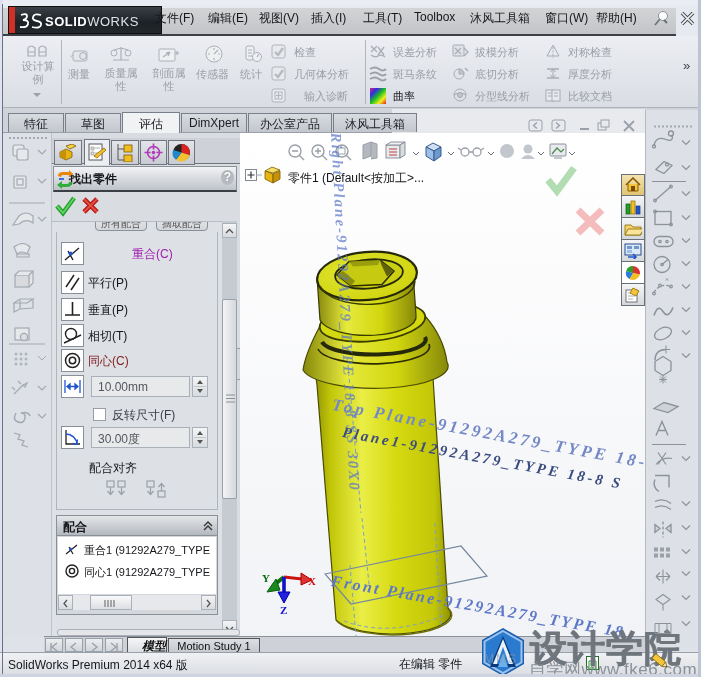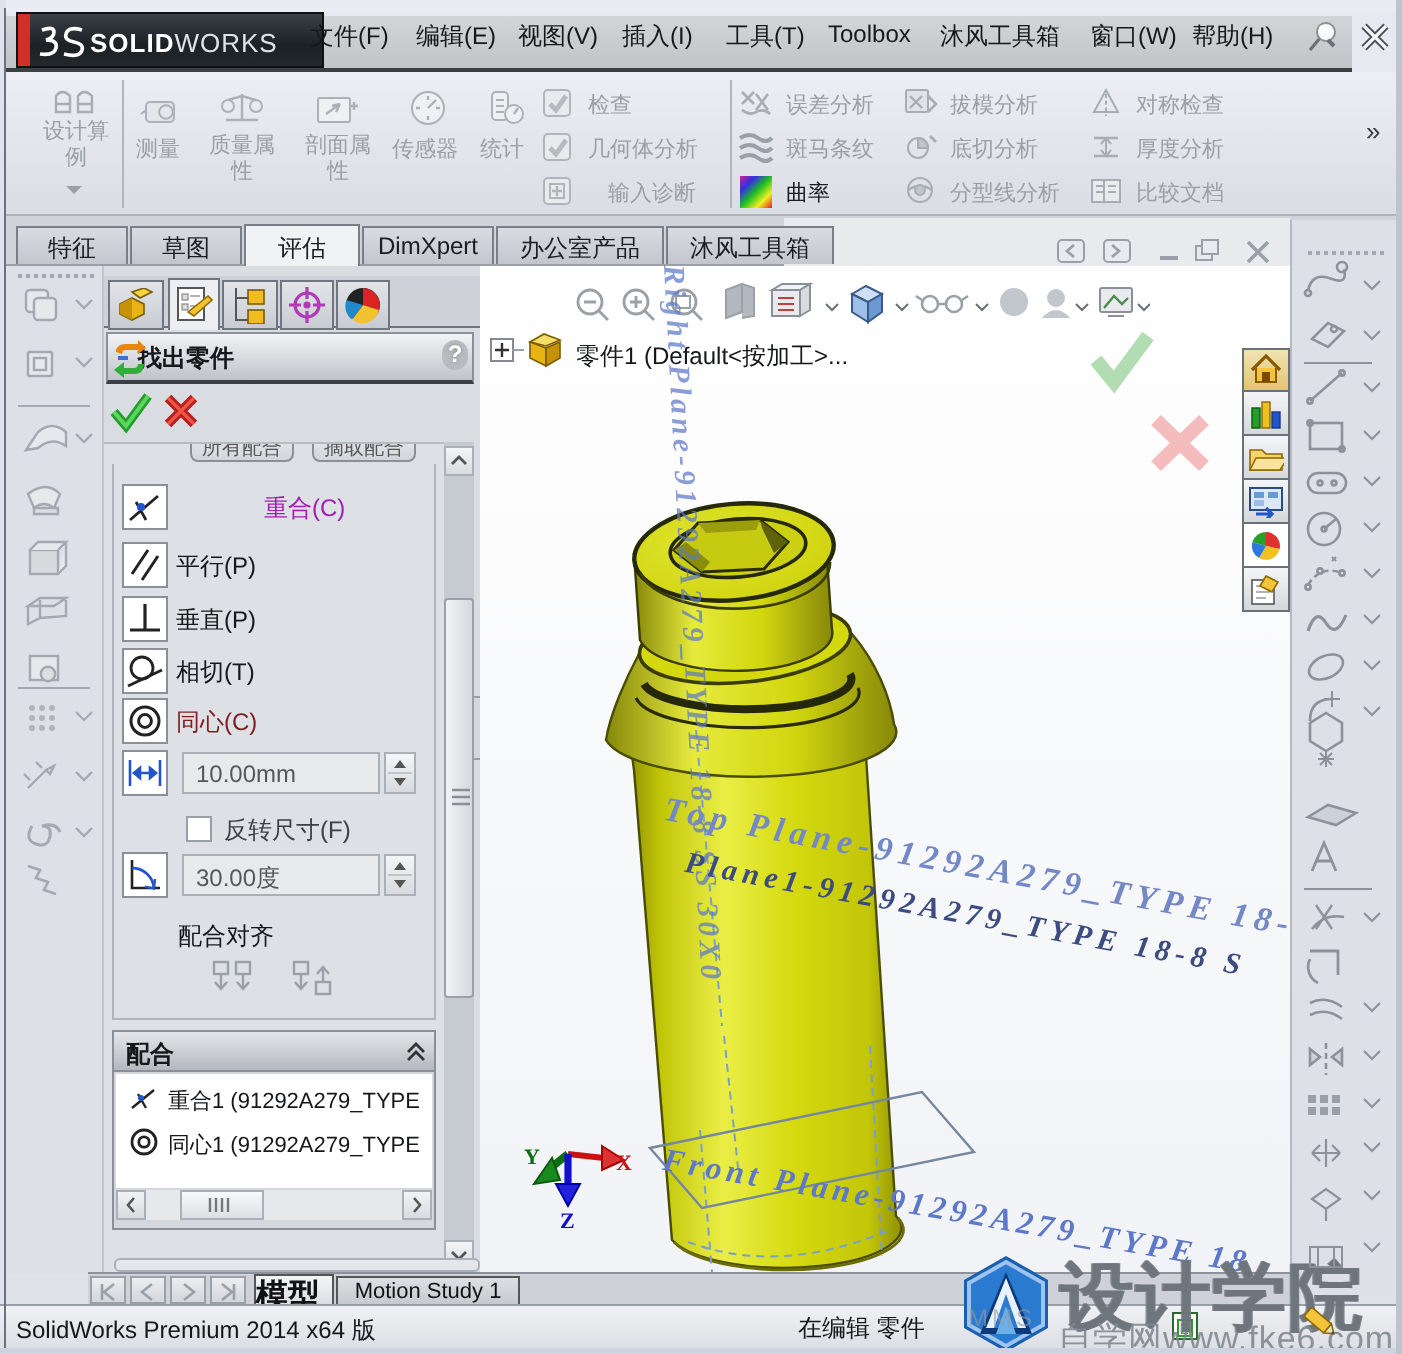--- a/index.html
+++ b/index.html
@@ -708,21 +708,21 @@
       </svg></div>
   <div class="abs" style="left:21px;top:1px;width:18px;height:14px;background:linear-gradient(#eceef0,#d2d5da);border:1px solid #9aa0a8;"><svg width="16" height="12" viewBox="0 0 16 12">
         <path d="M10 2 L5 6 L10 10" stroke="#9aa0a8" fill="none" stroke-width="1.3"></path>
       </svg></div>
   <div class="abs" style="left:41px;top:1px;width:18px;height:14px;background:linear-gradient(#eceef0,#d2d5da);border:1px solid #9aa0a8;"><svg width="16" height="12" viewBox="0 0 16 12">
         <path d="M6 2 L11 6 L6 10" stroke="#9aa0a8" fill="none" stroke-width="1.3"></path>
       </svg></div>
   <div class="abs" style="left:61px;top:1px;width:18px;height:14px;background:linear-gradient(#eceef0,#d2d5da);border:1px solid #9aa0a8;"><svg width="16" height="12" viewBox="0 0 16 12">
         <path d="M5 2 L10 6 L5 10 M11 2 v8" stroke="#9aa0a8" fill="none" stroke-width="1.3"></path>
       </svg></div>
-  <div class="abs" style="left:83px;top:0px;width:40px;height:15px;background:linear-gradient(#f4f5f6,#dcdfe3);border:1px solid #555;border-bottom:none;font-size:16px;font-weight:bold;color:#111;text-align:left;">模型</div>
+  <div class="abs" style="left:83px;top:0px;width:40px;height:15px;background:linear-gradient(#f4f5f6,#dcdfe3);border:1px solid #555;border-bottom:none;font-size:12px;font-weight:bold;color:#111;text-align:right;font-style:italic;">模型</div>
   <div class="abs" style="left:124px;top:1px;width:92px;height:14px;background:linear-gradient(#dcdfe3,#c6cacf);border:1px solid #555;border-bottom:none;font-size:11px;color:#111;text-align:center;padding-top:1px;">Motion Study 1</div>
 </div>
 
 <div class="abs" id="statusbar" style="left:0;top:652px;width:701px;height:25px;background:linear-gradient(#f0f1f4,#d9dce1);border-top:1px solid #9aa0a8;">
   <div class="abs" style="left:8px;top:4px;font-size:12px;color:#15171a;">SolidWorks Premium 2014 x64 版</div>
   <div class="abs" style="left:399px;top:3px;font-size:12px;color:#15171a;">在编辑 零件</div>
   <div class="abs" style="left:586px;top:3px;width:13px;height:14px;background:#fff;border:1px solid #2a6a2a;"><svg width="11" height="12" viewBox="0 0 11 12">
         <path d="M2 2 h7 v8 h-7 Z" fill="none" stroke="#2a9a2a" stroke-width="1"></path>
         <text x="3" y="9" font-size="8" fill="#2a9a2a">2</text>
       </svg></div>

